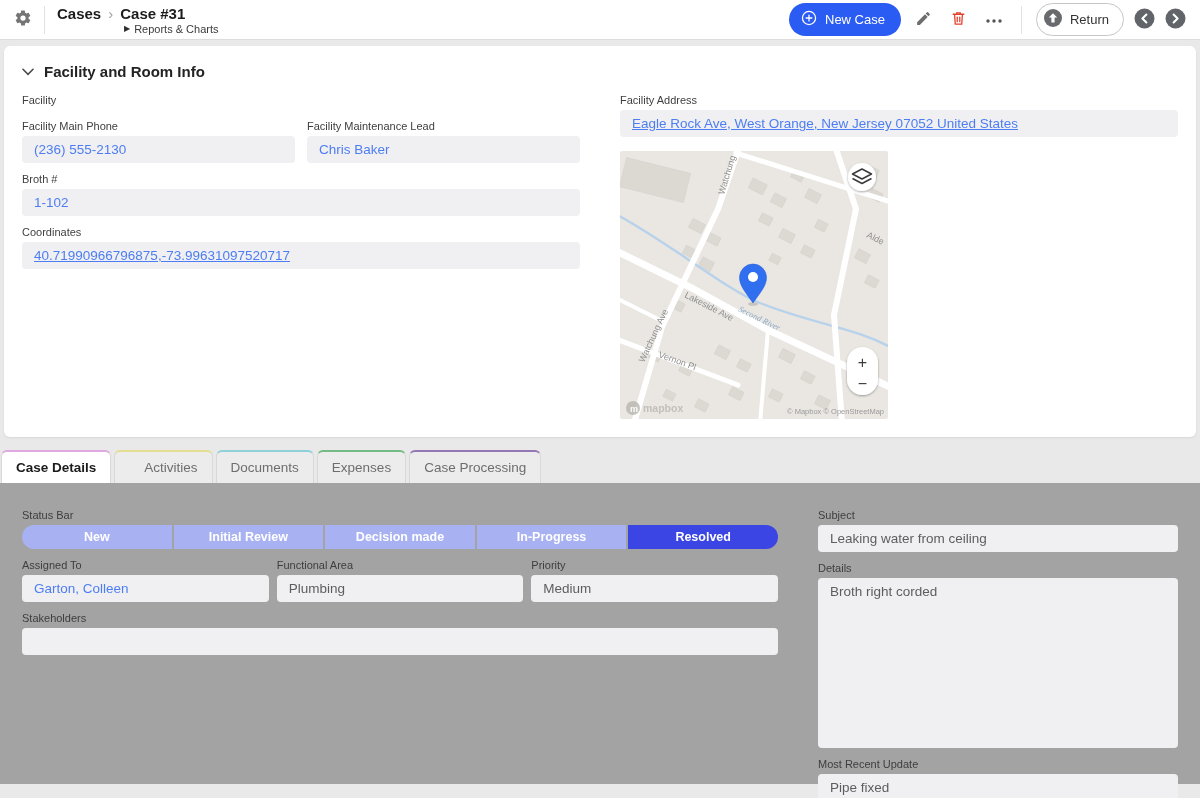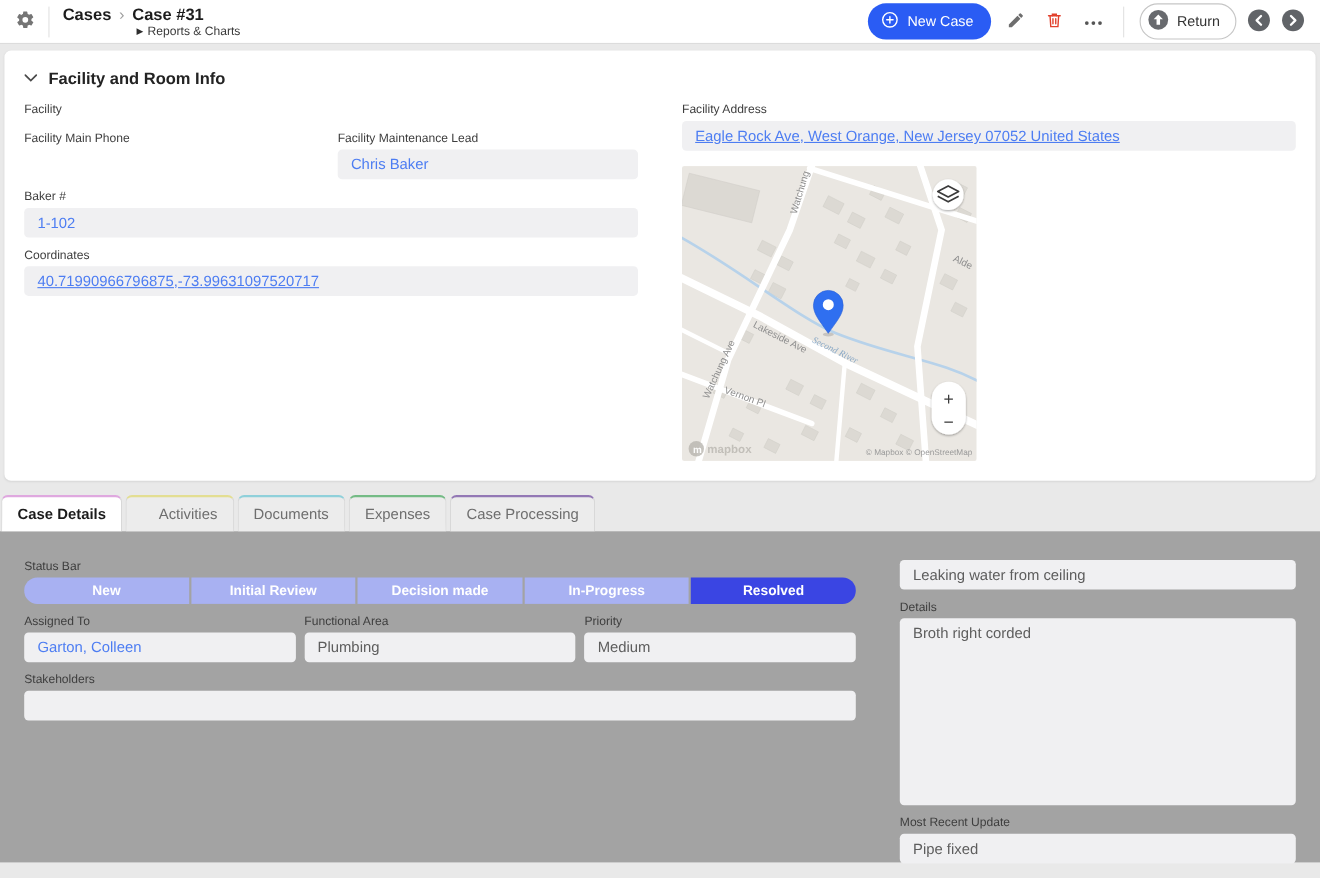--- a/index.html
+++ b/index.html
@@ -163,30 +163,33 @@
     <span class="section-title">Facility and Room Info</span>
   </div>
 
   <div class="cols">
     <div class="col-left">
       <div class="f-label">Facility</div>
 
       <div class="half-row">
         <div>
           <div class="f-label">Facility Main Phone</div>
+          <div class="field">
+            <a class="link" href="#">(236) 555-2130</a>
+          </div>
         </div>
         <div>
           <div class="f-label">Facility Maintenance Lead</div>
           <div class="field">
             <a class="link" href="#">Chris Baker</a>
           </div>
         </div>
       </div>
 
-      <div class="f-label">Baker #</div>
+      <div class="f-label">Broth #</div>
       <div class="field">
         <span class="link">1-102</span>
       </div>
 
       <div class="f-label">Coordinates</div>
       <div class="field">
         <a class="link u" href="#">40.71990966796875,-73.99631097520717</a>
       </div>
     </div>
 
@@ -335,20 +338,21 @@
         <div class="f-label">Priority</div>
         <div class="field">Medium</div>
       </div>
     </div>
 
     <div class="f-label">Stakeholders</div>
     <div class="field"></div>
   </div>
 
   <div class="panel-right">
+    <div class="f-label" style="margin-top:0;">Subject</div>
     <div class="field">Leaking water from ceiling</div>
 
     <div class="f-label">Details</div>
     <div class="field tall">Broth right corded</div>
 
     <div class="f-label">Most Recent Update</div>
     <div class="field">Pipe fixed</div>
   </div>
 </section>
 

